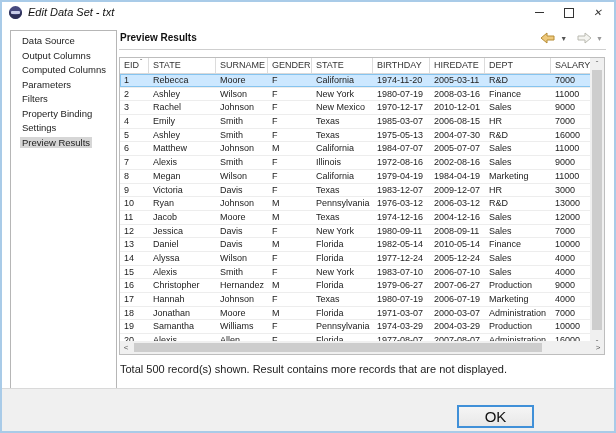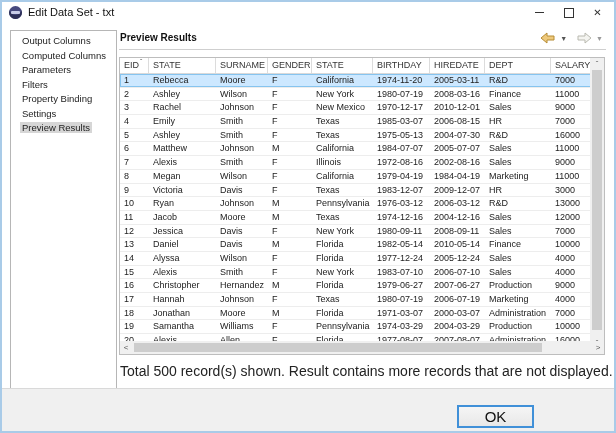--- a/index.html
+++ b/index.html
@@ -1,18 +1,18 @@
 <!DOCTYPE html>
 <html><head>
 <meta charset="utf-8">
 <style>
   html,body{margin:0;padding:0;background:#e8e8e8;font-family:"Liberation Sans",sans-serif;}
   .window{position:relative;width:616px;height:433px;background:#ffffff;border:2px solid #a9cbe8;box-sizing:border-box;overflow:hidden;}
   
-  .titlebar{position:absolute;left:0;top:0;right:0;height:22px;background:#ffffff;}
+  .titlebar{position:absolute;left:0;top:0;right:0;height:22px;background:#ffffff;font-style:italic;}
   .app-icon{position:absolute;left:7px;top:4px;width:13px;height:13px;border-radius:50%;background:#46497e;box-shadow:inset 0 -4px 0 #2d3057;}
   .app-icon::after{content:"";position:absolute;left:2px;top:5px;width:9px;height:3px;background:#c9cde8;border-radius:1px;}
   .title-text{position:absolute;left:26px;top:4px;font-size:11px;color:#111;}
   .win-controls{position:absolute;right:2px;top:0;height:21px;display:flex;}
   .win-btn{width:29px;height:21px;display:flex;align-items:center;justify-content:center;color:#333;font-size:10px;}
   .win-btn .box{width:8px;height:8px;border:1px solid #333;}
   .win-btn .minus{width:9px;height:1px;background:#333;}
   
   .sidebar{position:absolute;left:8px;top:28px;width:107px;height:360px;background:#fff;border:1px solid #b6b6b6;box-sizing:border-box;padding-top:3px;}
   .side-item{height:14.5px;line-height:14.5px;padding-left:9px;font-size:9.5px;color:#222;white-space:nowrap;cursor:default;}
@@ -37,21 +37,21 @@
   .col5{width:57px}.col6{width:55px}.col7{width:66px}.col8{width:41px}
   
   .vscroll{position:absolute;top:0;right:0;width:14px;height:284px;background:#f0f0f0;display:flex;flex-direction:column;align-items:center;justify-content:space-between;font-size:8px;color:#555;}
   .vscroll .vthumb{width:10px;flex:1;margin:1px 0;background:#cdcdcd;}
   .varrow{height:11px;line-height:11px;}
   .hscroll{position:absolute;left:0;right:0;bottom:0;height:13px;background:#f0f0f0;display:flex;align-items:center;font-size:8px;color:#555;}
   .harrow{width:12px;text-align:center;}
   .hthumb{height:9px;background:#cdcdcd;width:408px;margin-left:2px;}
   .hspacer{flex:1;}
   
-  .status{position:absolute;left:118px;top:361px;font-size:14px;color:#222;}
+  .status{position:absolute;left:118px;top:361px;font-size:11px;color:#222;}
   .footer-sep{position:absolute;left:0;right:0;top:386px;height:1px;background:#d9d9d9;}
   .footer{position:absolute;left:0;right:0;top:387px;bottom:0;background:#f0f0f0;}
   .btn{position:absolute;top:16px;height:23px;box-sizing:border-box;font-size:15px;color:#111;display:flex;align-items:center;justify-content:center;background:linear-gradient(#f5f5f5,#e8e8e8);cursor:default;}
   .btn-ok{left:455px;width:77px;border:2px solid #4090d8;}
   .btn-cancel{left:539px;width:66px;border:1px solid #ababab;}
 </style>
 </head>
 <body>
 
 <div class="window">
@@ -66,20 +66,21 @@
       <div class="win-btn">
           <span class="box"></span>
         </div>
       <div class="win-btn">
           <span>✕</span>
         </div>
     </div>
   </div>
 
   <div class="sidebar">
+      <div class="side-item"><span class="side-label">Data Source</span></div>
       <div class="side-item"><span class="side-label">Output Columns</span></div>
       <div class="side-item"><span class="side-label">Computed Columns</span></div>
       <div class="side-item"><span class="side-label">Parameters</span></div>
       <div class="side-item"><span class="side-label">Filters</span></div>
       <div class="side-item"><span class="side-label">Property Binding</span></div>
       <div class="side-item"><span class="side-label">Settings</span></div>
       <div class="side-item selected"><span class="side-label">Preview Results</span></div>
     </div>
 
   <div class="content-title">Preview Results</div>

